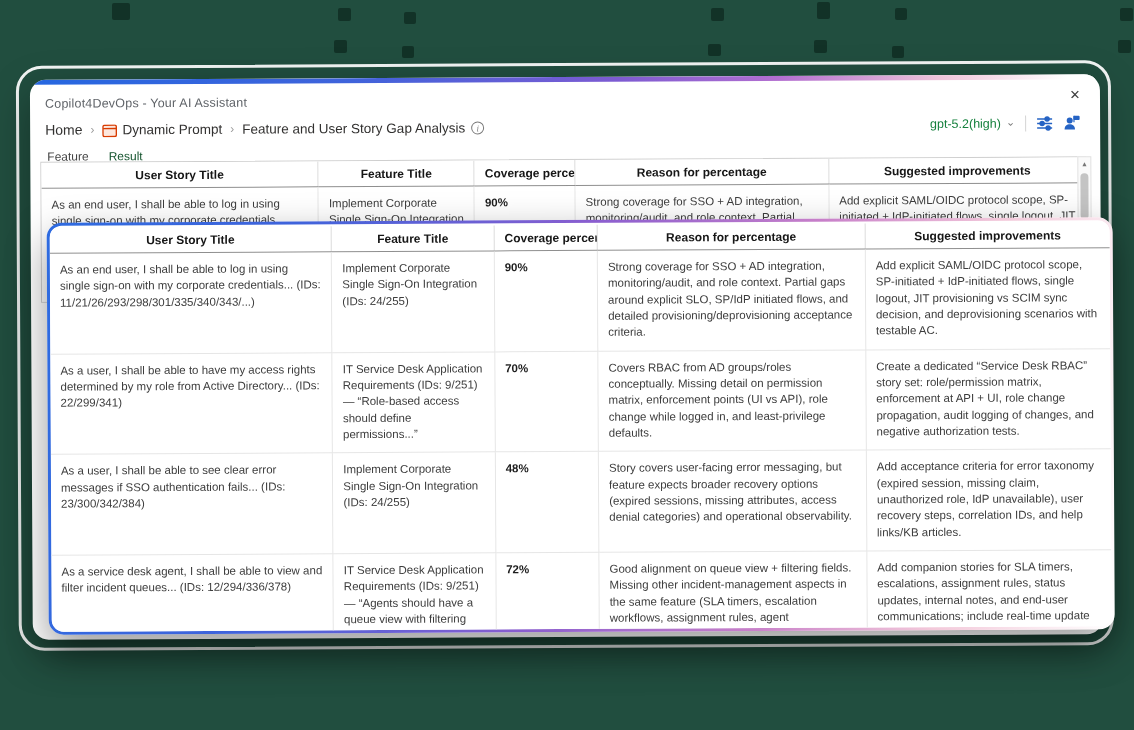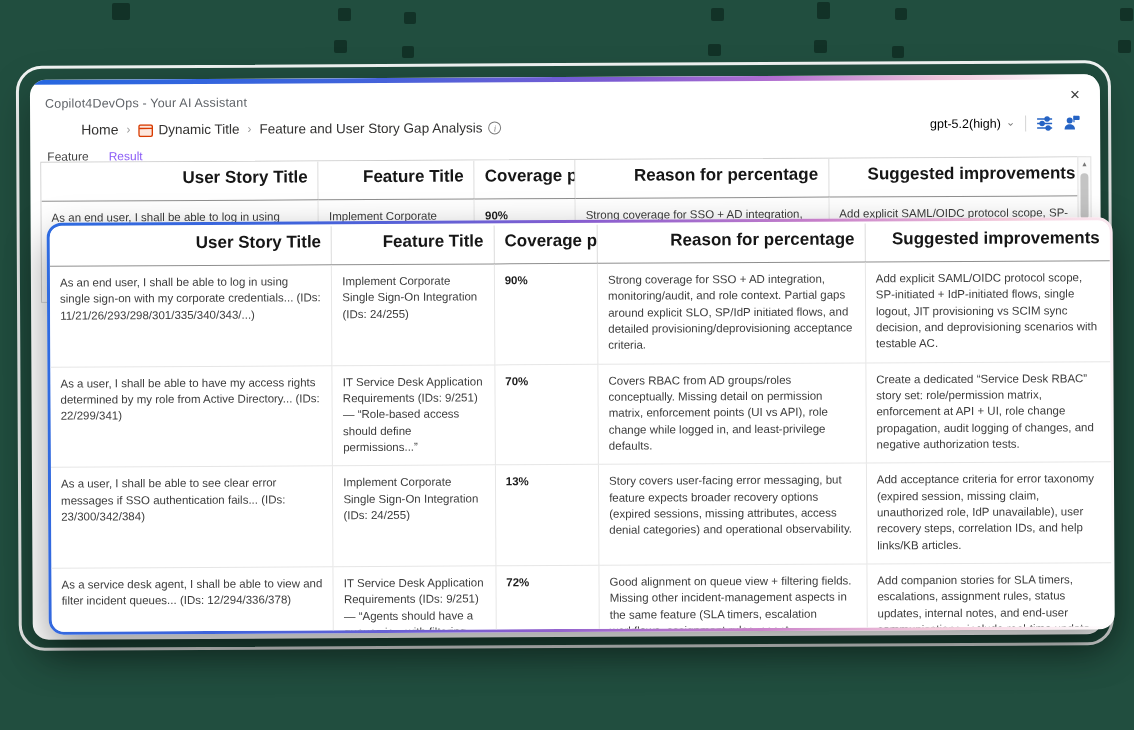--- a/index.html
+++ b/index.html
@@ -31,46 +31,46 @@
   }
   .titlebar { position:relative; padding:9px 22px 2px 15px; }
   .window-title { font-size:12.5px; color:#5f6368; letter-spacing:0.2px; }
   .close-btn {
     position:absolute; right:16px; top:7px; font-size:13px; color:#404040; cursor:default;
     width:18px; height:18px; text-align:center; line-height:18px;
   }
 
   .crumb-row { position:relative; display:flex; align-items:center; padding:8px 22px 4px 15px; }
   .crumb { font-size:13.5px; color:#323130; }
-  .crumb-home { font-size:14px;margin-left:36px; }
+  .crumb-home { font-size:14px; }
   .crumb-sep { color:#9a9a9a; font-size:12px; margin:0 8px; }
   .dp-icon { width:15px; height:13px; margin-right:5px; position:relative; top:1px; }
   .info-icon {
     display:inline-block; width:13px; height:13px; border:1px solid #7a7a7a; border-radius:50%;
     color:#7a7a7a; font-size:9px; line-height:12px; text-align:center; margin-left:6px;
     font-family:"Liberation Serif", serif; font-style:italic;
   }
   .crumb-right { position:absolute; right:20px; top:6px; display:flex; align-items:center; gap:10px; }
-  .model-label { font-size:12.5px; color:#000000; }
+  .model-label { font-size:12.5px; color:#15803d; }
   .chev-down { color:#777; font-size:11px; position:relative; top:-1px; }
   .v-divider { width:1px; height:16px; background:#d4d4d4; }
   .blue-icon { width:17px; height:17px; display:inline-block; }
 
   .tabs { display:flex; gap:16px; padding:6px 22px 0 15px; }
   .tab { font-size:12px; color:#444; padding:2px 2px 5px; position:relative; cursor:default; }
-  .tab.active { color:#8b5cf6; }
+  .tab.active { color:#14532d; }
   .tab.active::after {
     content:""; position:absolute; left:0; right:0; bottom:0; height:3px; background:#2e6be0; border-radius:2px;
   }
 
   
   .gap-table { border-collapse:collapse; table-layout:fixed; width:100%; background:#fff; }
   .gap-table th {
-    text-align:right; font-size:17px; font-weight:bold; color:#161616;
-    padding:6px 10px 12px; border-bottom:1px solid #8f8f8f; border-right:1px solid #dcdcdc;
+    text-align:center; font-size:12px; font-weight:bold; color:#161616;
+    padding:6px 10px 5px; border-bottom:1px solid #8f8f8f; border-right:1px solid #dcdcdc;
     white-space:nowrap; overflow:hidden;
   }
   .gap-table th:last-child, .gap-table td:last-child { border-right:none; }
   .gap-table td {
     font-size:11.5px; color:#3d3d3d; line-height:1.42; vertical-align:top;
     padding:8px 10px 10px; border-right:1px solid #e6e6e6; border-bottom:1px solid #e6e6e6;
   }
   .gap-table td.pct { font-weight:bold; color:#1d1d1d; }
 
   .preview-wrap {
@@ -122,21 +122,21 @@
       <span class="close-btn">✕</span>
     </div>
 
     <div class="crumb-row">
       <span class="crumb crumb-home">Home</span>
       <span class="crumb-sep">›</span>
       <svg class="dp-icon" viewBox="0 0 15 13">
         <rect x="0.8" y="0.8" width="13.4" height="11.4" rx="1.5" fill="#fde7dd" stroke="#d83b01" stroke-width="1.4"></rect>
         <line x1="1" y1="4.2" x2="14" y2="4.2" stroke="#d83b01" stroke-width="1.4"></line>
       </svg>
-      <span class="crumb">Dynamic Title</span>
+      <span class="crumb">Dynamic Prompt</span>
       <span class="crumb-sep">›</span>
       <span class="crumb">Feature and User Story Gap Analysis</span>
       <span class="info-icon">i</span>
 
       <span class="crumb-right">
         <span style="display:flex;align-items:center;gap:5px;">
           <span class="model-label">gpt-5.2(high)</span>
           <span class="chev-down">⌄</span>
         </span>
         <span class="v-divider"></span>
@@ -237,21 +237,21 @@
             <tr>
               <td>As a user, I shall be able to have my access rights determined by my role from Active Directory... (IDs: 22/299/341)</td>
               <td>IT Service Desk Application Requirements (IDs: 9/251) — “Role-based access should define permissions...”</td>
               <td class="pct">70%</td>
               <td>Covers RBAC from AD groups/roles conceptually. Missing detail on permission matrix, enforcement points (UI vs API), role change while logged in, and least-privilege defaults.</td>
               <td>Create a dedicated “Service Desk RBAC” story set: role/permission matrix, enforcement at API + UI, role change propagation, audit logging of changes, and negative authorization tests.</td>
             </tr>
             <tr>
               <td>As a user, I shall be able to see clear error messages if SSO authentication fails... (IDs: 23/300/342/384)</td>
               <td>Implement Corporate Single Sign-On Integration (IDs: 24/255)</td>
-              <td class="pct">13%</td>
+              <td class="pct">48%</td>
               <td>Story covers user-facing error messaging, but feature expects broader recovery options (expired sessions, missing attributes, access denial categories) and operational observability.</td>
               <td>Add acceptance criteria for error taxonomy (expired session, missing claim, unauthorized role, IdP unavailable), user recovery steps, correlation IDs, and help links/KB articles.</td>
             </tr>
             <tr>
               <td>As a service desk agent, I shall be able to view and filter incident queues... (IDs: 12/294/336/378)</td>
               <td>IT Service Desk Application Requirements (IDs: 9/251) — “Agents should have a queue view with filtering options.”</td>
               <td class="pct">72%</td>
               <td>Good alignment on queue view + filtering fields. Missing other incident-management aspects in the same feature (SLA timers, escalation workflows, assignment rules, agent comms/notes).</td>
               <td>Add companion stories for SLA timers, escalations, assignment rules, status updates, internal notes, and end-user communications; include real-time update requirements and performance targets.</td>
             </tr>

